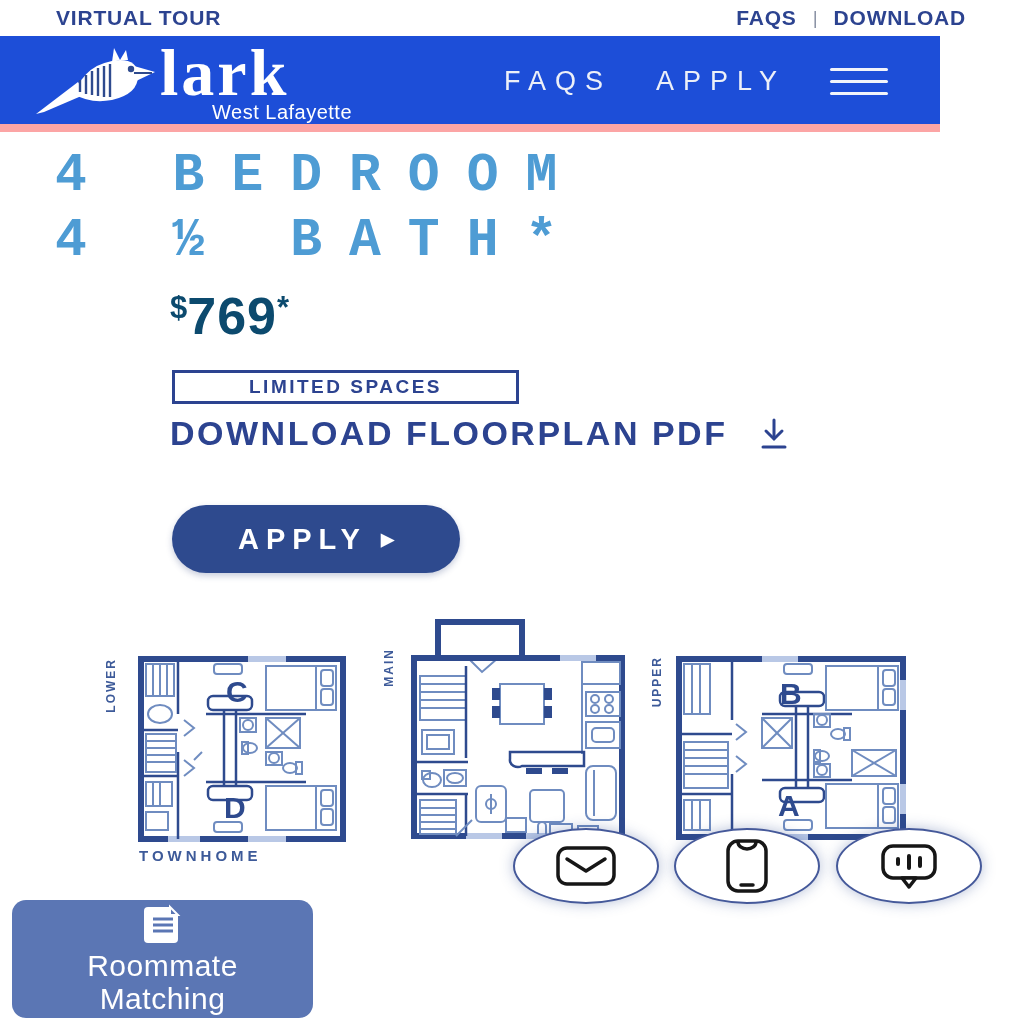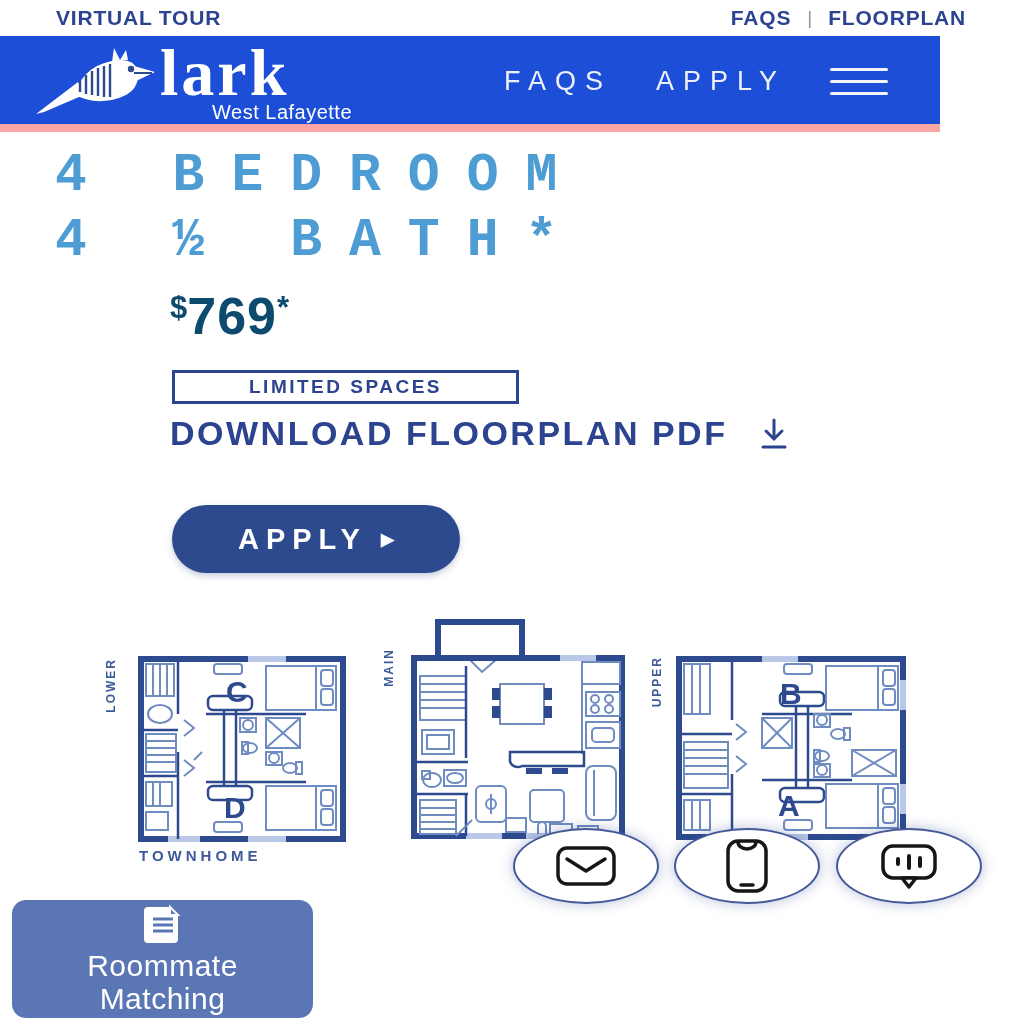--- a/index.html
+++ b/index.html
@@ -111,21 +111,21 @@
   .roommate-text { font-size:30px; font-weight:400; letter-spacing:0.5px; line-height:1.1; text-align:center; }
 </style>
 </head>
 <body>
 
 <div class="topbar">
   <span class="tb-link">VIRTUAL TOUR</span>
   <div class="topbar-right">
     <span class="tb-link">FAQS</span>
     <span class="tb-divider">|</span>
-    <span class="tb-link">FLOORPLAN</span>
+    <span class="tb-link">DOWNLOAD</span>
   </div>
 </div>
 
 <div class="header">
   <div class="logo">
     <svg width="122" height="78" viewBox="0 0 122 78">
 
       <polygon points="2,72 44,40 52,52 10,70" fill="#ffffff"></polygon>
 
       <path d="M40,52 Q52,20 86,18 Q104,18 104,34 Q104,52 78,58 Q56,62 40,52 Z" fill="#ffffff"></path>

